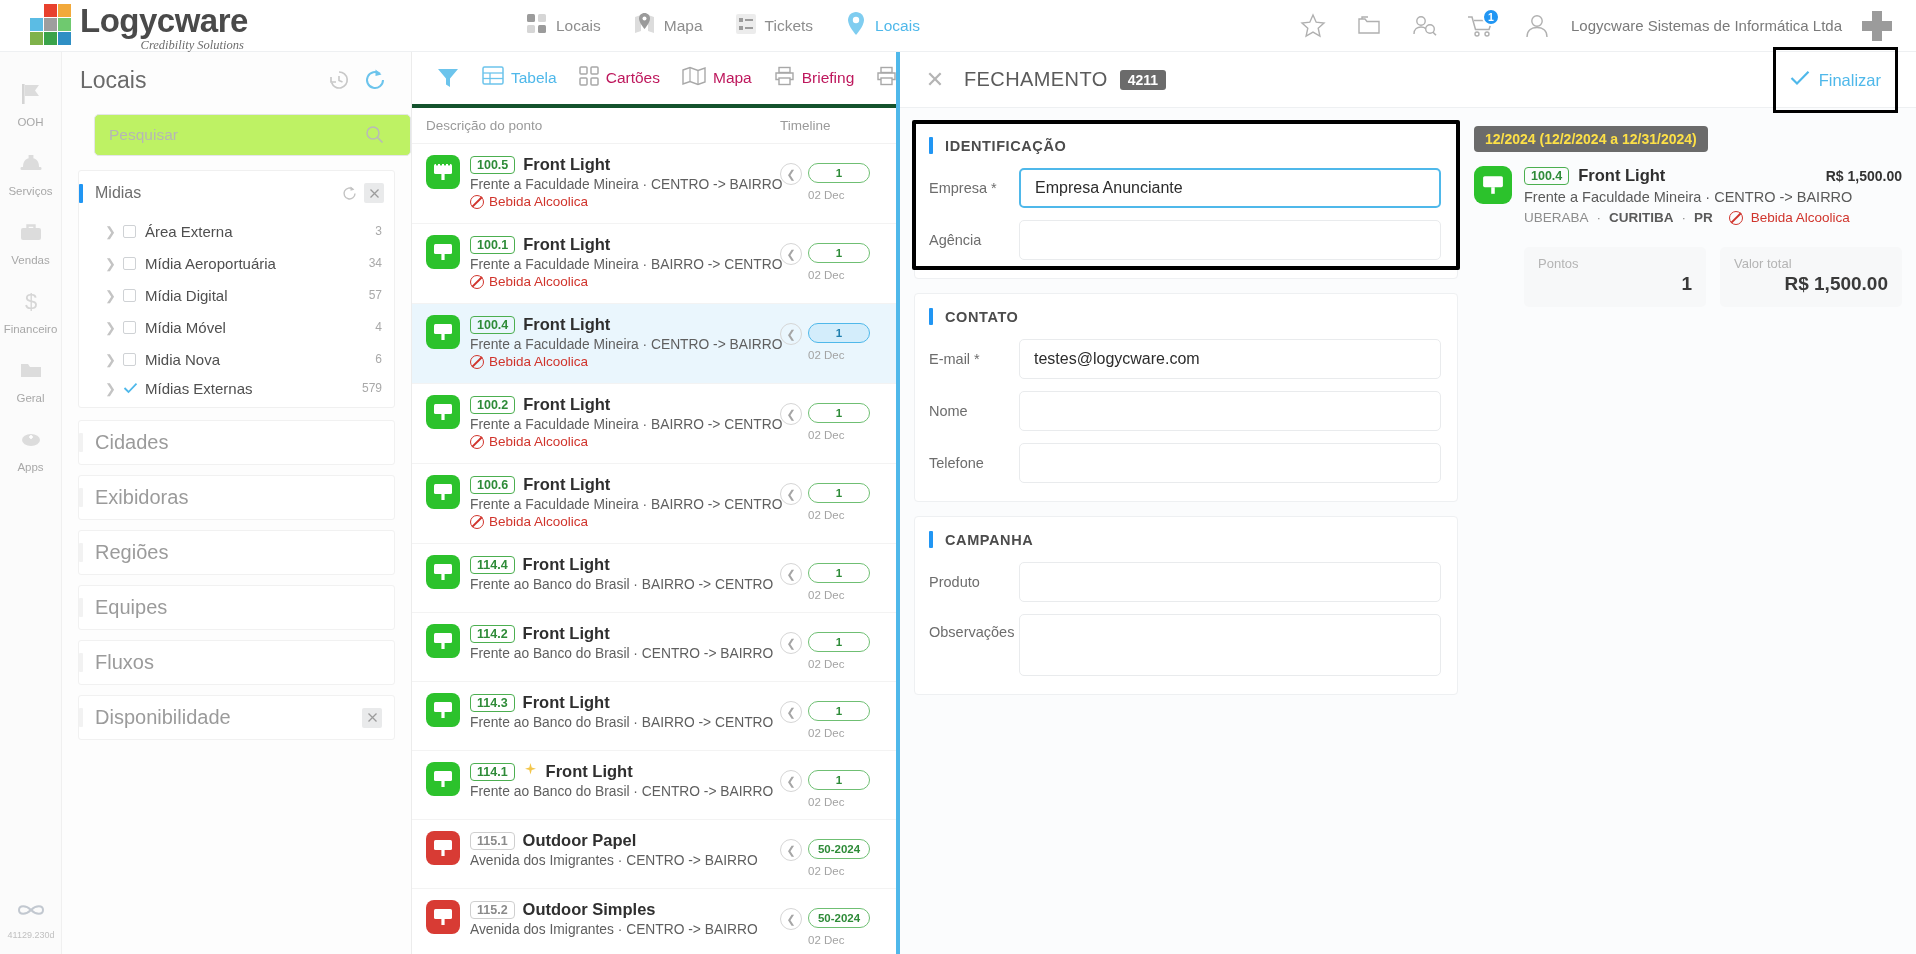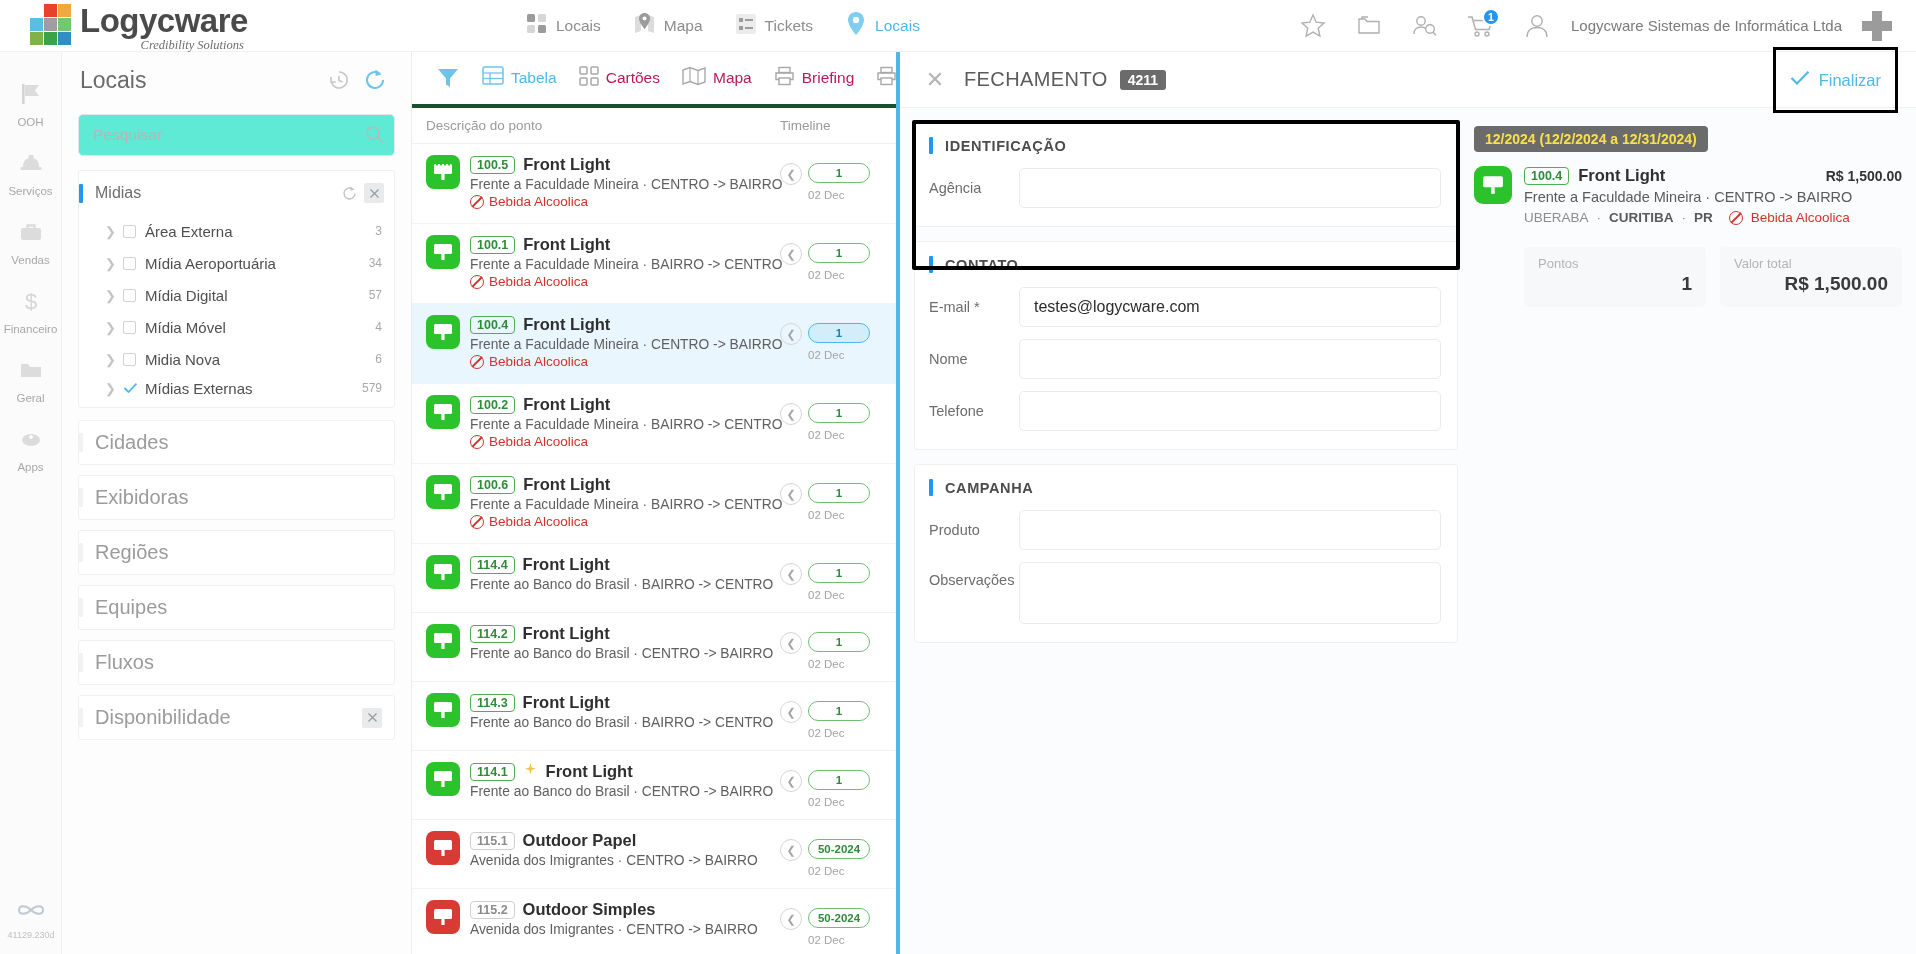--- a/index.html
+++ b/index.html
@@ -55,22 +55,22 @@
   .filters {
     position: absolute; top: 52px; left: 62px; width: 350px; height: 902px;
     background: #fdfdfd; border-right: 1px solid #ececec;
   }
   .filters-head { height: 56px; display: flex; align-items: center; padding: 0 18px; }
   .filters-title { font-size: 23px; color: #6a6a6a; flex: 1; }
   .fh-icon { width: 36px; height: 36px; display: flex; align-items: center;
              justify-content: center; cursor: pointer; }
   .search-wrap { margin: 6px 16px 14px 16px; position: relative; }
   .search-input { width: 100%; height: 42px; border: 1px solid #e4e6e8; border-radius: 5px;
-                  background: #5eead4; padding: 0 40px 0 14px; font-size: 15.5px;
-                  color: #777; font-family: "Liberation Sans", sans-serif; outline: none; }
+                  background: #bef264; padding: 0 40px 0 14px; font-size: 15.5px;
+                  color: #777; font-family: "Liberation Sans", sans-serif; outline: none; margin-left: 16px; }
   .search-input::placeholder { color: #b6b6b6; }
   .search-ico { position: absolute; right: 11px; top: 11px; }
 
   .fgroup { background: #fff; border: 1px solid #f0f0f0; margin: 0 16px 12px 16px; border-radius: 3px; }
   .fgroup-head { display: flex; align-items: center; height: 44px; padding: 0 10px 0 0; }
   .fbar { width: 4px; height: 19px; background: #2196f3; margin-right: 12px; border-radius: 1px; }
   .fgroup-title { font-size: 16px; color: #6e6e6e; flex: 1; }
   .fg-icon { width: 30px; height: 30px; display: flex; align-items: center;
              justify-content: center; cursor: pointer; }
   .fg-close { width: 20px; height: 20px; background: #e9eaeb; border-radius: 2px;
@@ -848,20 +848,24 @@
     <div class="modal-body">
 
       <div class="form-col" style="position:relative;">
         <div class="hl-box" style="left:-2px; top:-2px; width:548px; height:150px;"></div>
 
         <div class="card">
           <div class="card-head">
             <div class="fbar"></div>
             <div class="card-title">IDENTIFICAÇÃO</div>
           </div>
+          <div class="frm">
+            <div class="frm-label">Empresa *</div>
+            <div class="frm-field focus">Empresa Anunciante</div>
+          </div>
           <div class="frm" style="margin-bottom:0;">
             <div class="frm-label">Agência</div>
             <div class="frm-field"></div>
           </div>
         </div>
 
         <div class="card">
           <div class="card-head">
             <div class="fbar"></div>
             <div class="card-title">CONTATO</div>

